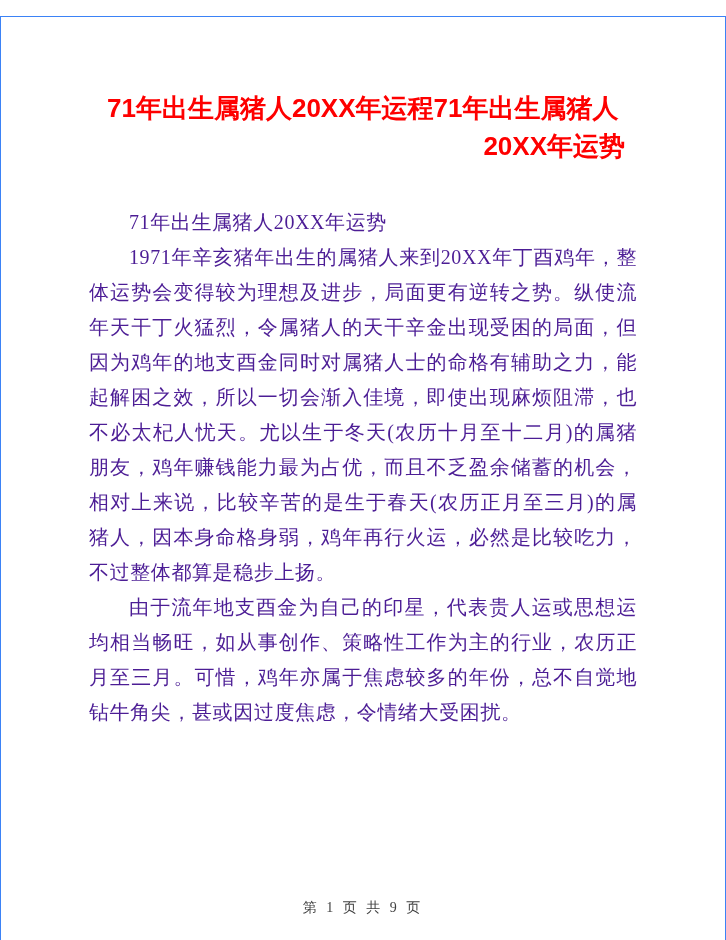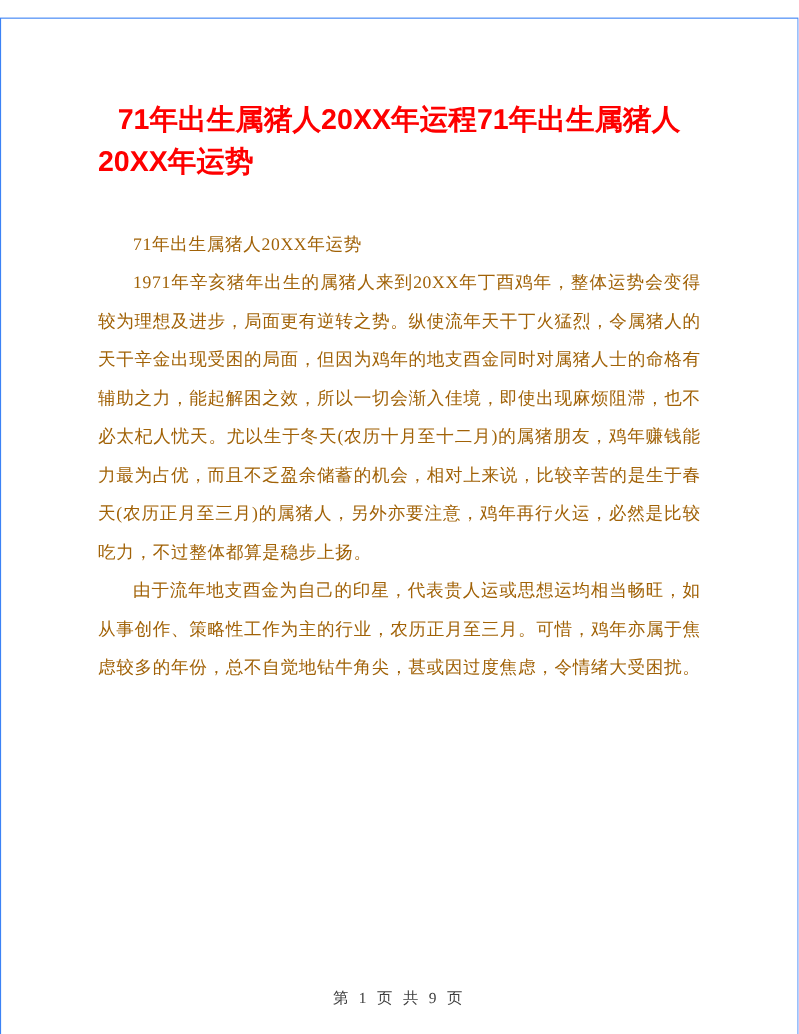--- a/index.html
+++ b/index.html
@@ -45,30 +45,30 @@
     text-align: center;
   }
   .doc-title .title-line-1 {
     display: block;
     text-align: left;
     margin-left: 18px;
     white-space: nowrap;
   }
   .doc-title .title-line-2 {
     display: block;
-    text-align: left;
+    text-align: right;
     margin-right: 12px;
   }
 
   
   .doc-body {
     margin-top: 40px;
-    font-size: 16px;
+    font-size: 20px;
     line-height: 35px;
-    color: #a16207;
+    color: #4c1d95;
     text-align: justify;
     text-justify: inter-ideograph;
     letter-spacing: 0.6px;
     font-family: Liberation Serif, serif;
   }
   .doc-body p {
     margin: 0;
     padding: 0;
   }
   .doc-body p.indent {
@@ -94,20 +94,20 @@
 <div class="page">
   <div class="page-inner">
 
     <h1 class="doc-title">
       <span class="title-line-1">71年出生属猪人20XX年运程71年出生属猪人</span>
       <span class="title-line-2">20XX年运势</span>
     </h1>
 
     <div class="doc-body">
       <p class="indent">71年出生属猪人20XX年运势</p>
-      <p class="indent">1971年辛亥猪年出生的属猪人来到20XX年丁酉鸡年，整体运势会变得较为理想及进步，局面更有逆转之势。纵使流年天干丁火猛烈，令属猪人的天干辛金出现受困的局面，但因为鸡年的地支酉金同时对属猪人士的命格有辅助之力，能起解困之效，所以一切会渐入佳境，即使出现麻烦阻滞，也不必太杞人忧天。尤以生于冬天(农历十月至十二月)的属猪朋友，鸡年赚钱能力最为占优，而且不乏盈余储蓄的机会，相对上来说，比较辛苦的是生于春天(农历正月至三月)的属猪人，另外亦要注意，鸡年再行火运，必然是比较吃力，不过整体都算是稳步上扬。</p>
+      <p class="indent">1971年辛亥猪年出生的属猪人来到20XX年丁酉鸡年，整体运势会变得较为理想及进步，局面更有逆转之势。纵使流年天干丁火猛烈，令属猪人的天干辛金出现受困的局面，但因为鸡年的地支酉金同时对属猪人士的命格有辅助之力，能起解困之效，所以一切会渐入佳境，即使出现麻烦阻滞，也不必太杞人忧天。尤以生于冬天(农历十月至十二月)的属猪朋友，鸡年赚钱能力最为占优，而且不乏盈余储蓄的机会，相对上来说，比较辛苦的是生于春天(农历正月至三月)的属猪人，因本身命格身弱，鸡年再行火运，必然是比较吃力，不过整体都算是稳步上扬。</p>
       <p class="indent">由于流年地支酉金为自己的印星，代表贵人运或思想运均相当畅旺，如从事创作、策略性工作为主的行业，农历正月至三月。可惜，鸡年亦属于焦虑较多的年份，总不自觉地钻牛角尖，甚或因过度焦虑，令情绪大受困扰。</p>
     </div>
 
   </div>
 
   <div class="page-footer">第 1 页 共 9 页</div>
 </div>
 
 </body></html>

